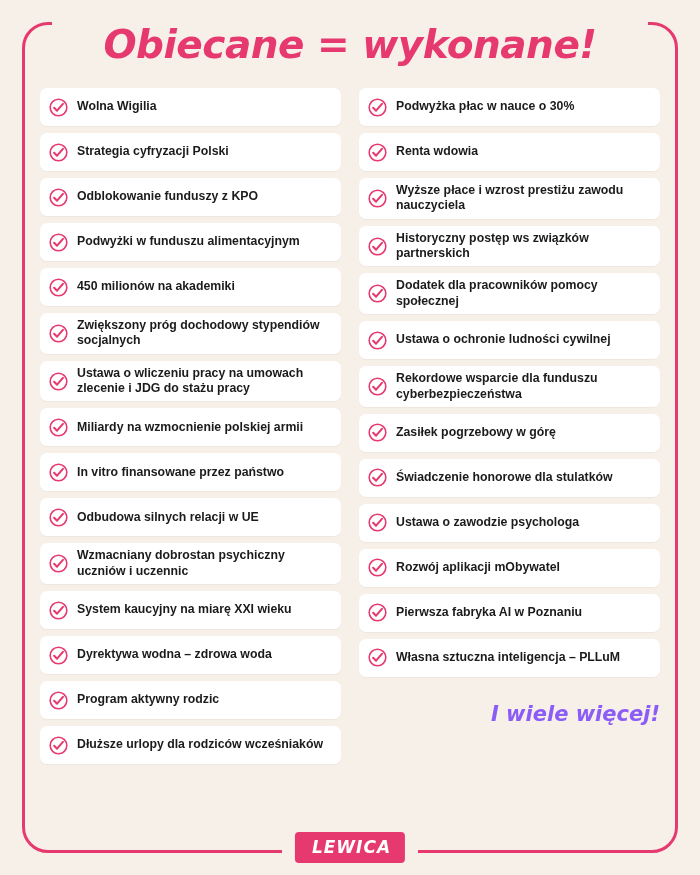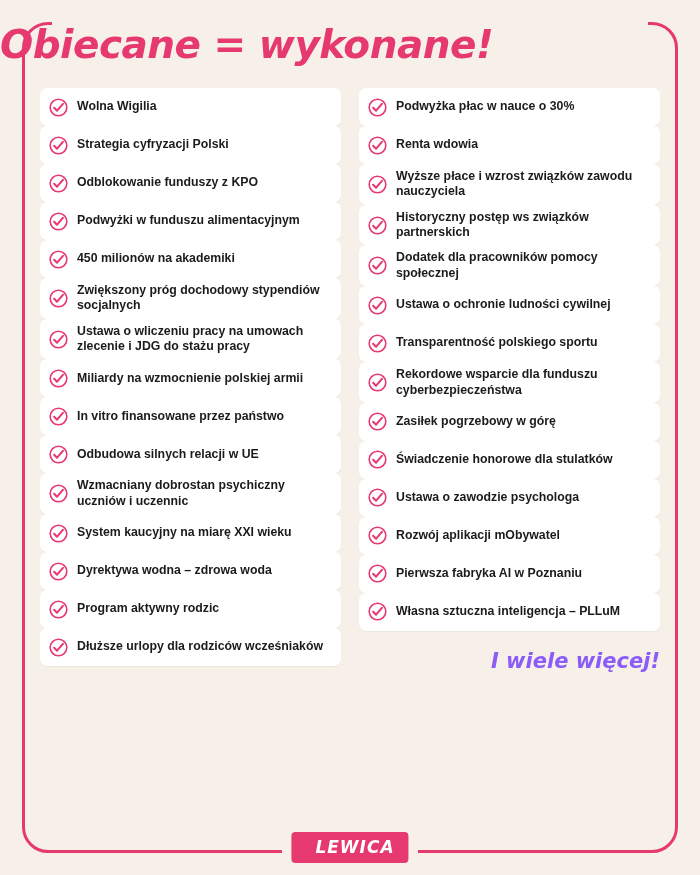--- a/index.html
+++ b/index.html
@@ -47,41 +47,42 @@
     bottom: 12px;
     width: 136px;
     height: 24px;
     background: #f7f0e8;
   }
   .title {
     position: absolute;
     top: 22px;
     left: 0;
     width: 700px;
-    text-align: left;
+    text-align: center;
     font-size: 39px;
     font-weight: bold;
     color: #e6396f;
     letter-spacing: -0.5px;
     font-family: "DejaVu Sans", sans-serif;
     font-style: italic;
     z-index: 5;
   }
   .columns {
     position: absolute;
     top: 88px;
     left: 40px;
     width: 620px;
     display: flex;
     gap: 18px;
   }
   .col {
     width: 301px;
     display: flex;
     flex-direction: column;
+    gap: 7px;
   }
   .item {
     background: #ffffff;
     border-radius: 7px;
     min-height: 38px;
     display: flex;
     align-items: center;
     padding: 5px 10px 5px 9px;
     box-sizing: border-box;
     box-shadow: 0 1px 1px rgba(0,0,0,0.04);
@@ -113,21 +114,21 @@
   .logo {
     position: absolute;
     left: 50%;
     transform: translateX(-50%);
     bottom: 12px;
     background: #e6396f;
     color: #ffffff;
     font-weight: bold;
     font-size: 17px;
     letter-spacing: 1px;
-    padding: 5px 14px 6px 24px;
+    padding: 5px 14px 6px 17px;
     border-radius: 4px;
     font-family: "DejaVu Sans", sans-serif;
     font-style: italic;
     z-index: 6;
   }
 </style>
 </head>
 <body>
 
 <div class="poster">
@@ -295,21 +296,21 @@
           </span>
           <span class="item-label">Renta wdowia</span>
         </div>
         <div class="item">
           <span style="display: flex;">
             <svg viewBox="0 0 24 24" class="check">
               <circle cx="12" cy="12" r="10.5" fill="none" stroke="#e6396f" stroke-width="2"></circle>
               <path d="M6.5 12.3 L10.2 16 L17.6 7.4" fill="none" stroke="#e6396f" stroke-width="2.6" stroke-linecap="round" stroke-linejoin="round"></path>
             </svg>
           </span>
-          <span class="item-label">Wyższe płace i wzrost związków zawodu nauczyciela</span>
+          <span class="item-label">Wyższe płace i wzrost prestiżu zawodu nauczyciela</span>
         </div>
         <div class="item">
           <span style="display: flex;">
             <svg viewBox="0 0 24 24" class="check">
               <circle cx="12" cy="12" r="10.5" fill="none" stroke="#e6396f" stroke-width="2"></circle>
               <path d="M6.5 12.3 L10.2 16 L17.6 7.4" fill="none" stroke="#e6396f" stroke-width="2.6" stroke-linecap="round" stroke-linejoin="round"></path>
             </svg>
           </span>
           <span class="item-label">Historyczny postęp ws związków partnerskich</span>
         </div>
@@ -323,29 +324,20 @@
           <span class="item-label">Dodatek dla pracowników pomocy społecznej</span>
         </div>
         <div class="item">
           <span style="display: flex;">
             <svg viewBox="0 0 24 24" class="check">
               <circle cx="12" cy="12" r="10.5" fill="none" stroke="#e6396f" stroke-width="2"></circle>
               <path d="M6.5 12.3 L10.2 16 L17.6 7.4" fill="none" stroke="#e6396f" stroke-width="2.6" stroke-linecap="round" stroke-linejoin="round"></path>
             </svg>
           </span>
           <span class="item-label">Ustawa o ochronie ludności cywilnej</span>
-        </div>
-        <div class="item">
-          <span style="display: flex;">
-            <svg viewBox="0 0 24 24" class="check">
-              <circle cx="12" cy="12" r="10.5" fill="none" stroke="#e6396f" stroke-width="2"></circle>
-              <path d="M6.5 12.3 L10.2 16 L17.6 7.4" fill="none" stroke="#e6396f" stroke-width="2.6" stroke-linecap="round" stroke-linejoin="round"></path>
-            </svg>
-          </span>
-          <span class="item-label">Transparentność polskiego sportu</span>
         </div>
         <div class="item">
           <span style="display: flex;">
             <svg viewBox="0 0 24 24" class="check">
               <circle cx="12" cy="12" r="10.5" fill="none" stroke="#e6396f" stroke-width="2"></circle>
               <path d="M6.5 12.3 L10.2 16 L17.6 7.4" fill="none" stroke="#e6396f" stroke-width="2.6" stroke-linecap="round" stroke-linejoin="round"></path>
             </svg>
           </span>
           <span class="item-label">Rekordowe wsparcie dla funduszu cyberbezpieczeństwa</span>
         </div>

